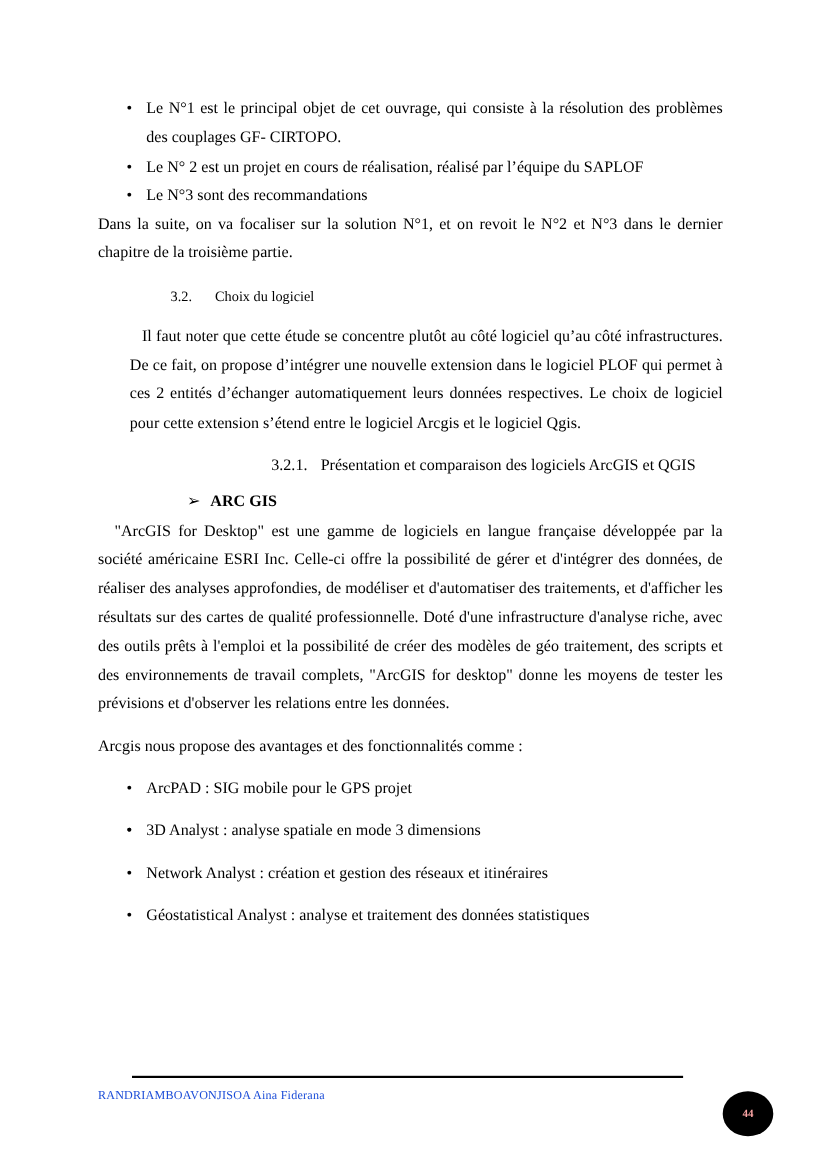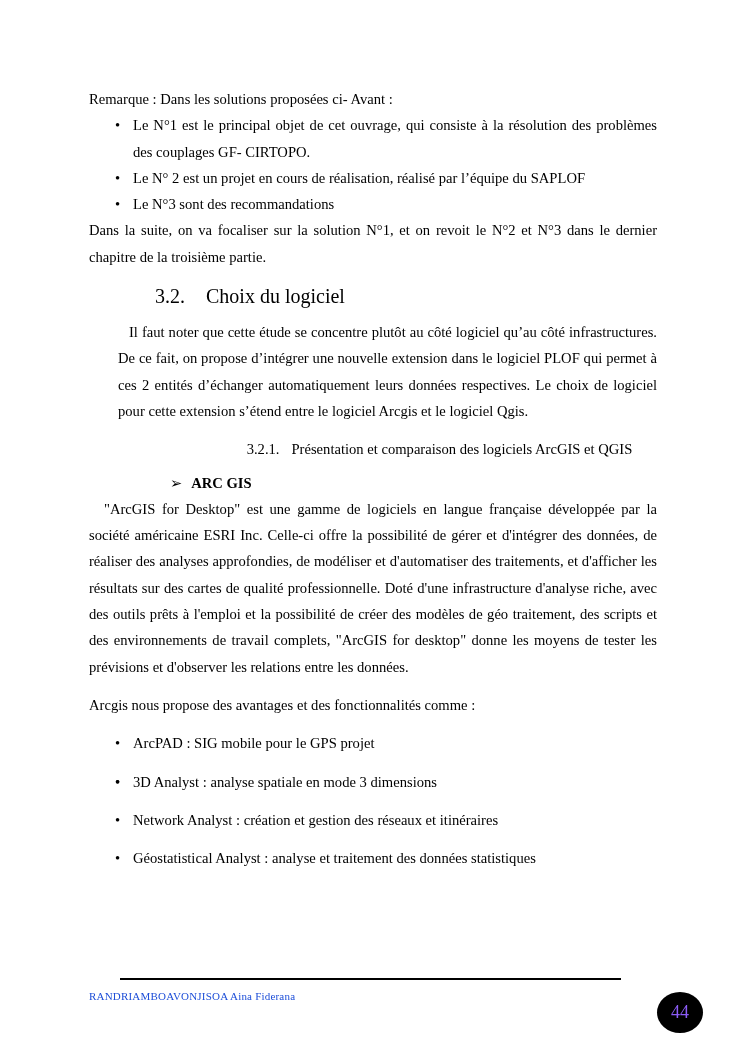--- a/index.html
+++ b/index.html
@@ -19,21 +19,21 @@
     line-height: 26.3px;
   }
   p { margin: 0; text-align: justify; }
   .indent-sm { text-indent: 11px; margin-left: 29px; }
   .indent-md { text-indent: 15px; }
   ul { list-style: none; margin: 0; padding: 0; }
   li { position: relative; padding-left: 44px; text-align: justify; }
   li .marker { position: absolute; left: 26px; top: 0; }
   .features li { margin-bottom: 12px; }
   .section-heading {
-    font-size: 20px;
+    font-size: 13px;
     line-height: 26px;
     margin: 13px 0 10px 0;
     padding-left: 66px;
     text-align: left;
   }
   .section-heading .sec-num { margin-right: 21px; }
   .subsection-heading {
     margin-top: 12px;
     padding-left: 133px;
     text-align: center;
@@ -61,32 +61,31 @@
   }
   .page-badge {
     position: absolute;
     left: 657px; top: 992px;
     width: 46px; height: 41px;
     background: #000000;
     border-radius: 50%;
     display: flex; align-items: center; justify-content: center;
   }
   .page-badge .num {
-    color: #8b5cf6;
-    font-weight: normal;
-    font-size: 18px;
+    color: #fca5a5;
+    font-weight: bold;
+    font-size: 10px;
   }
 </style>
 </head>
 <body>
 
 <div class="page">
   <div class="content">
 
-    <p>Remarque : Dans les solutions proposées ci- Avant :</p>
 
     <ul>
       <li>
         <span class="marker">•</span>
         <span>Le N°1 est le principal objet de cet ouvrage, qui consiste à la résolution des problèmes des couplages GF- CIRTOPO.</span>
       </li>
       <li>
         <span class="marker">•</span>
         <span>Le N° 2 est un projet en cours de réalisation, réalisé par l’équipe du SAPLOF</span>
       </li>

